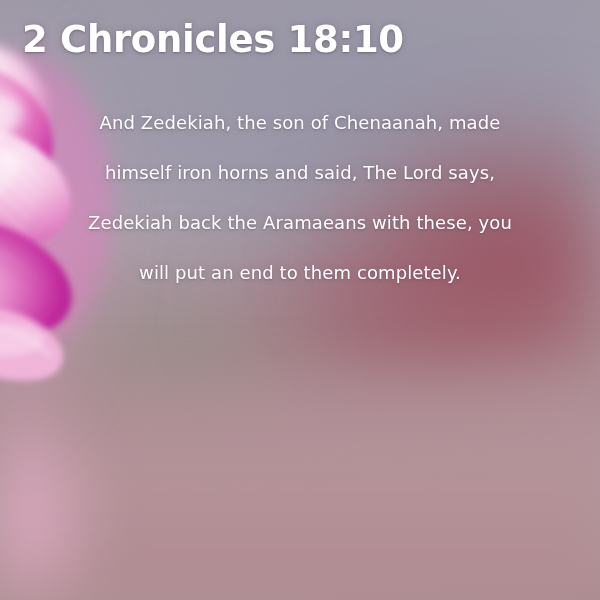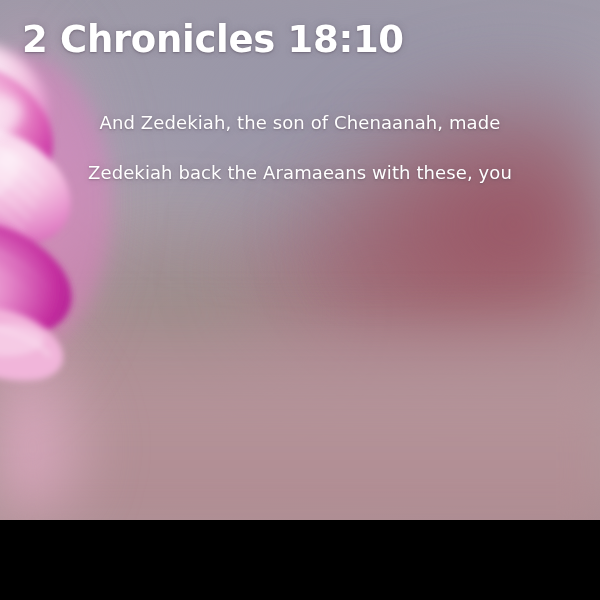--- a/index.html
+++ b/index.html
@@ -4,21 +4,21 @@
 <title>Scripture Image</title>
 <style>
   html, body {
     margin: 0;
     padding: 0;
     background: #000;
   }
   #stage {
     position: relative;
     width: 600px;
-    height: 520px;
+    height: 600px;
     overflow: hidden;
     font-family: "Liberation Sans", sans-serif;
     background: #0f766e;
     user-select: none;
   }
 
   
   .bg-layer {
     position: absolute;
     inset: 0;
@@ -279,16 +279,18 @@
       <g opacity="0.55" filter="url(#midBlur)">
         <ellipse cx="40" cy="86" rx="36" ry="22" fill="#ffffff" transform="rotate(-22 40 86)"></ellipse>
       </g>
     </svg>
   </div>
 
   <div class="title">2 Chronicles 18:10</div>
 
   <div class="verse">
     <div class="verse-line">And Zedekiah, the son of Chenaanah, made</div>
+    <div class="verse-line">himself iron horns and said, The Lord says,</div>
     <div class="verse-line">Zedekiah back the Aramaeans with these, you</div>
+    <div class="verse-line">will put an end to them completely.</div>
   </div>
 
 </div>
 
 </body></html>

